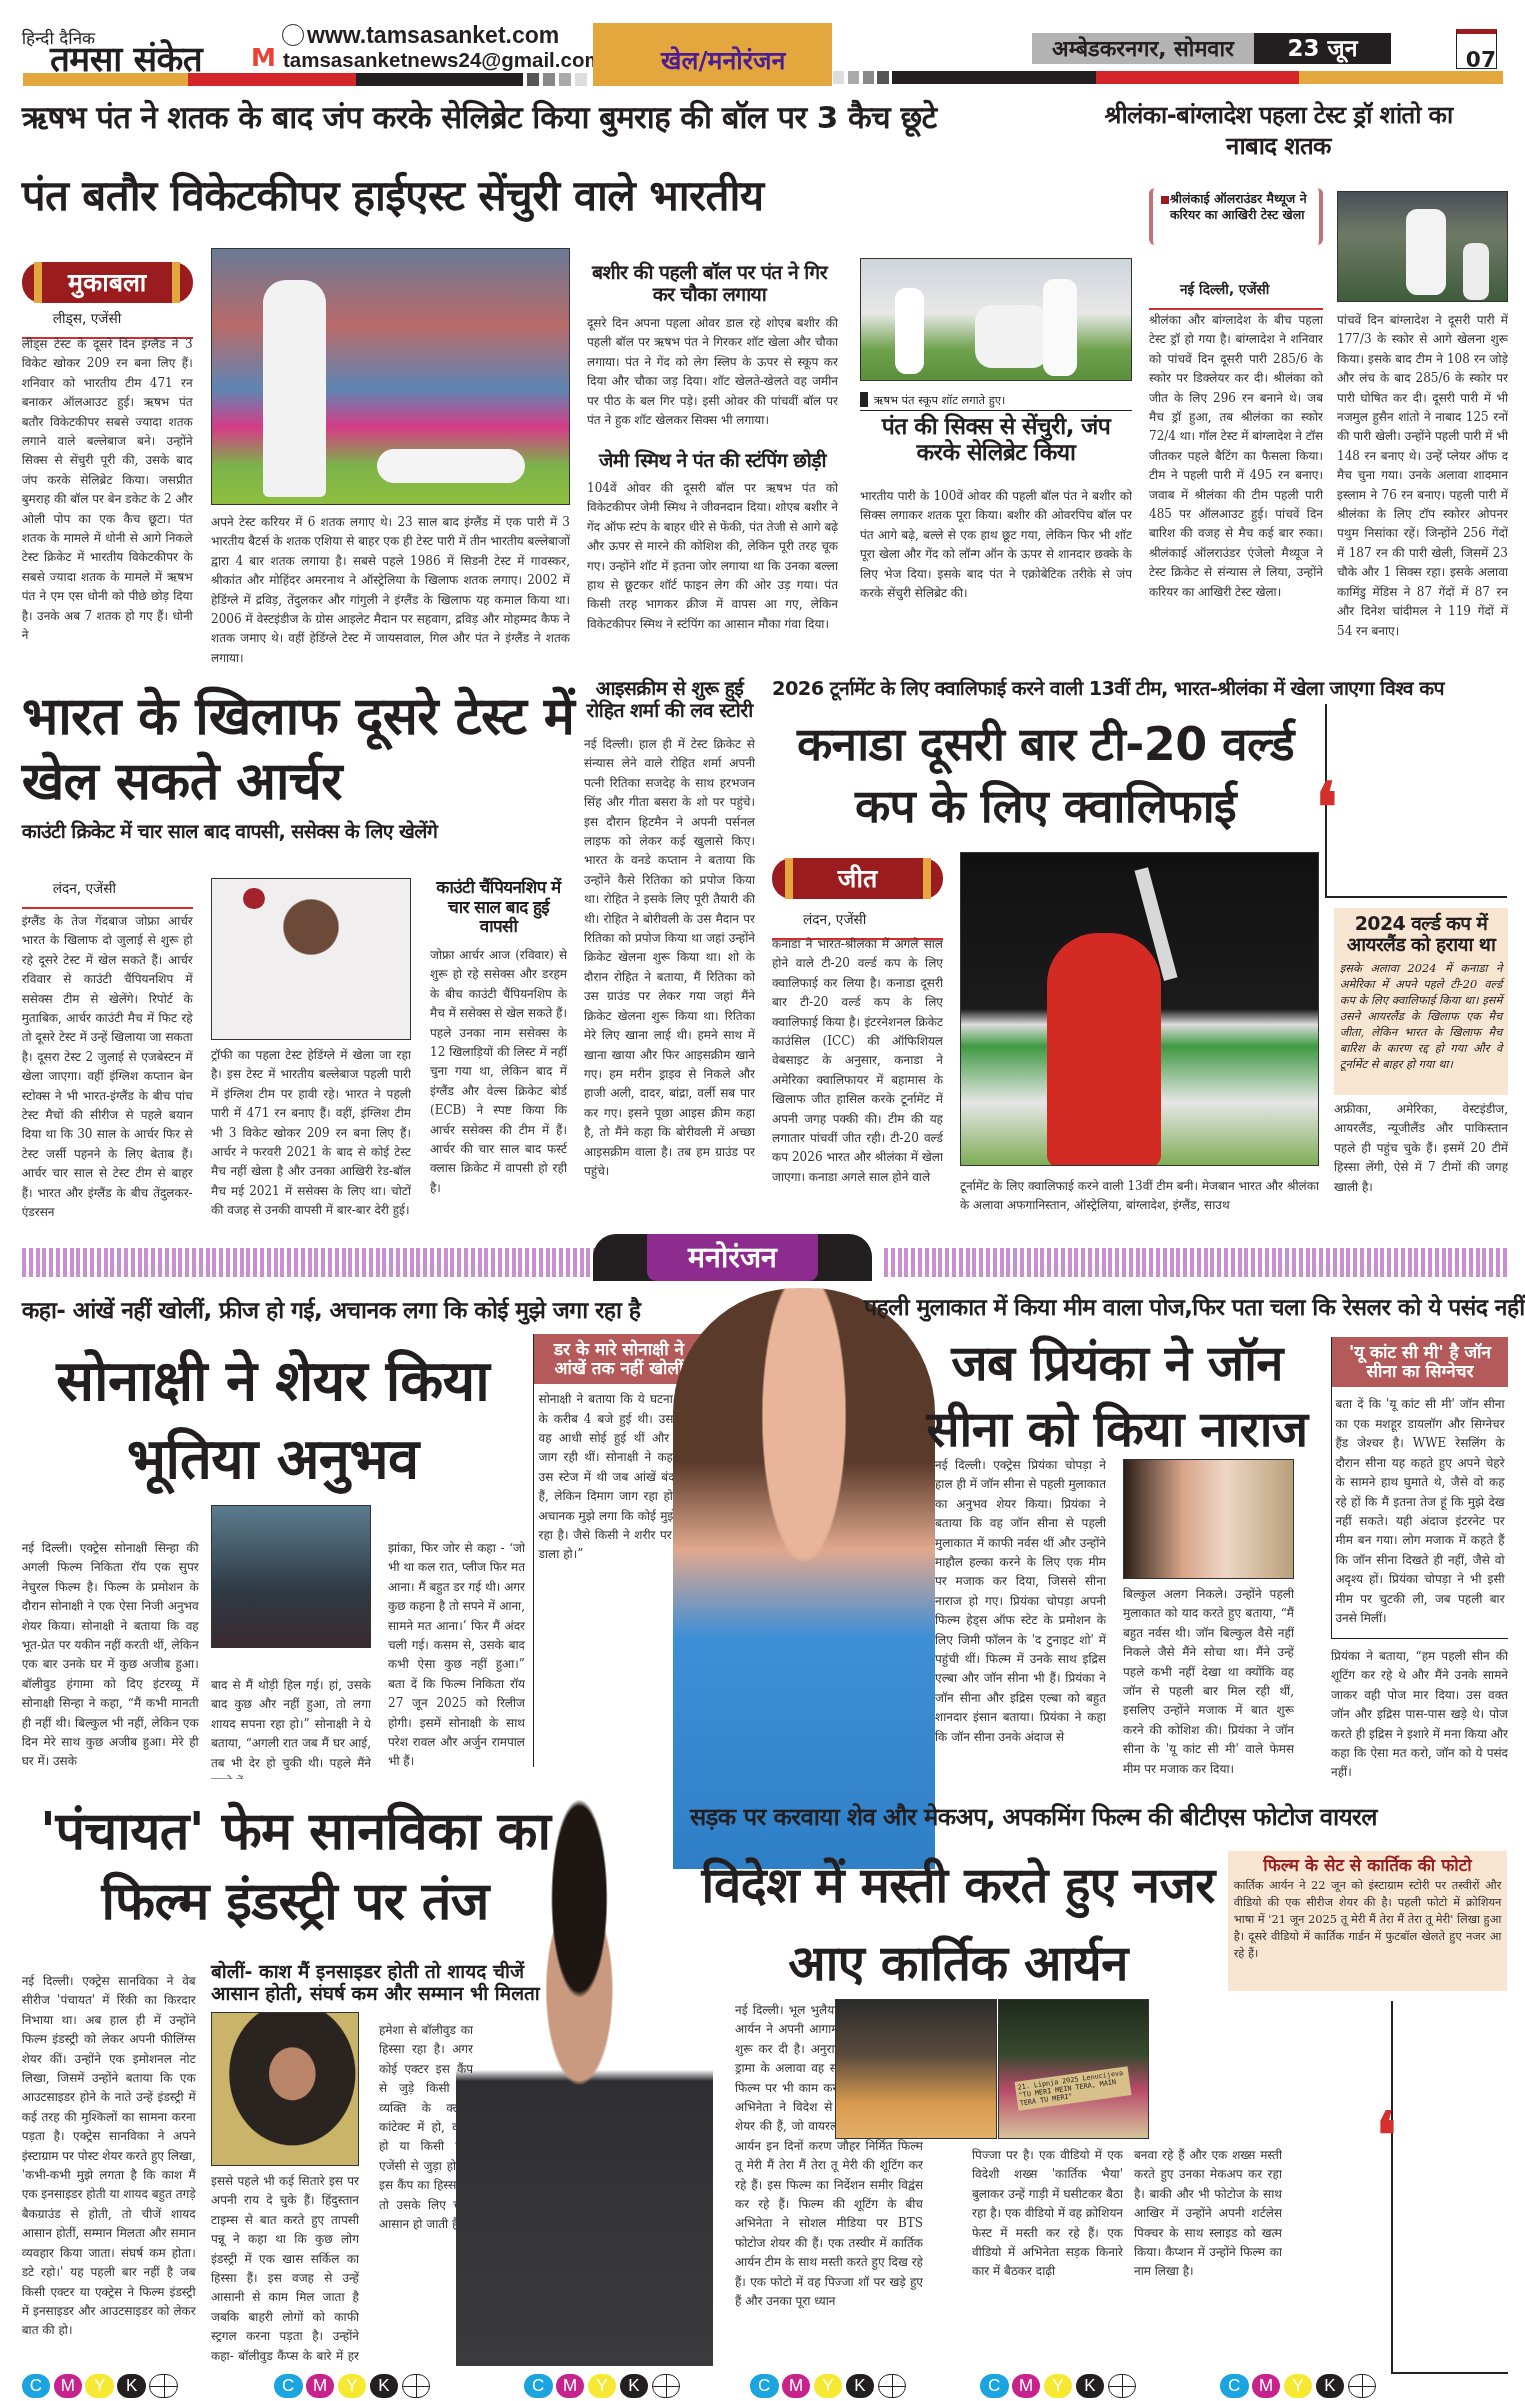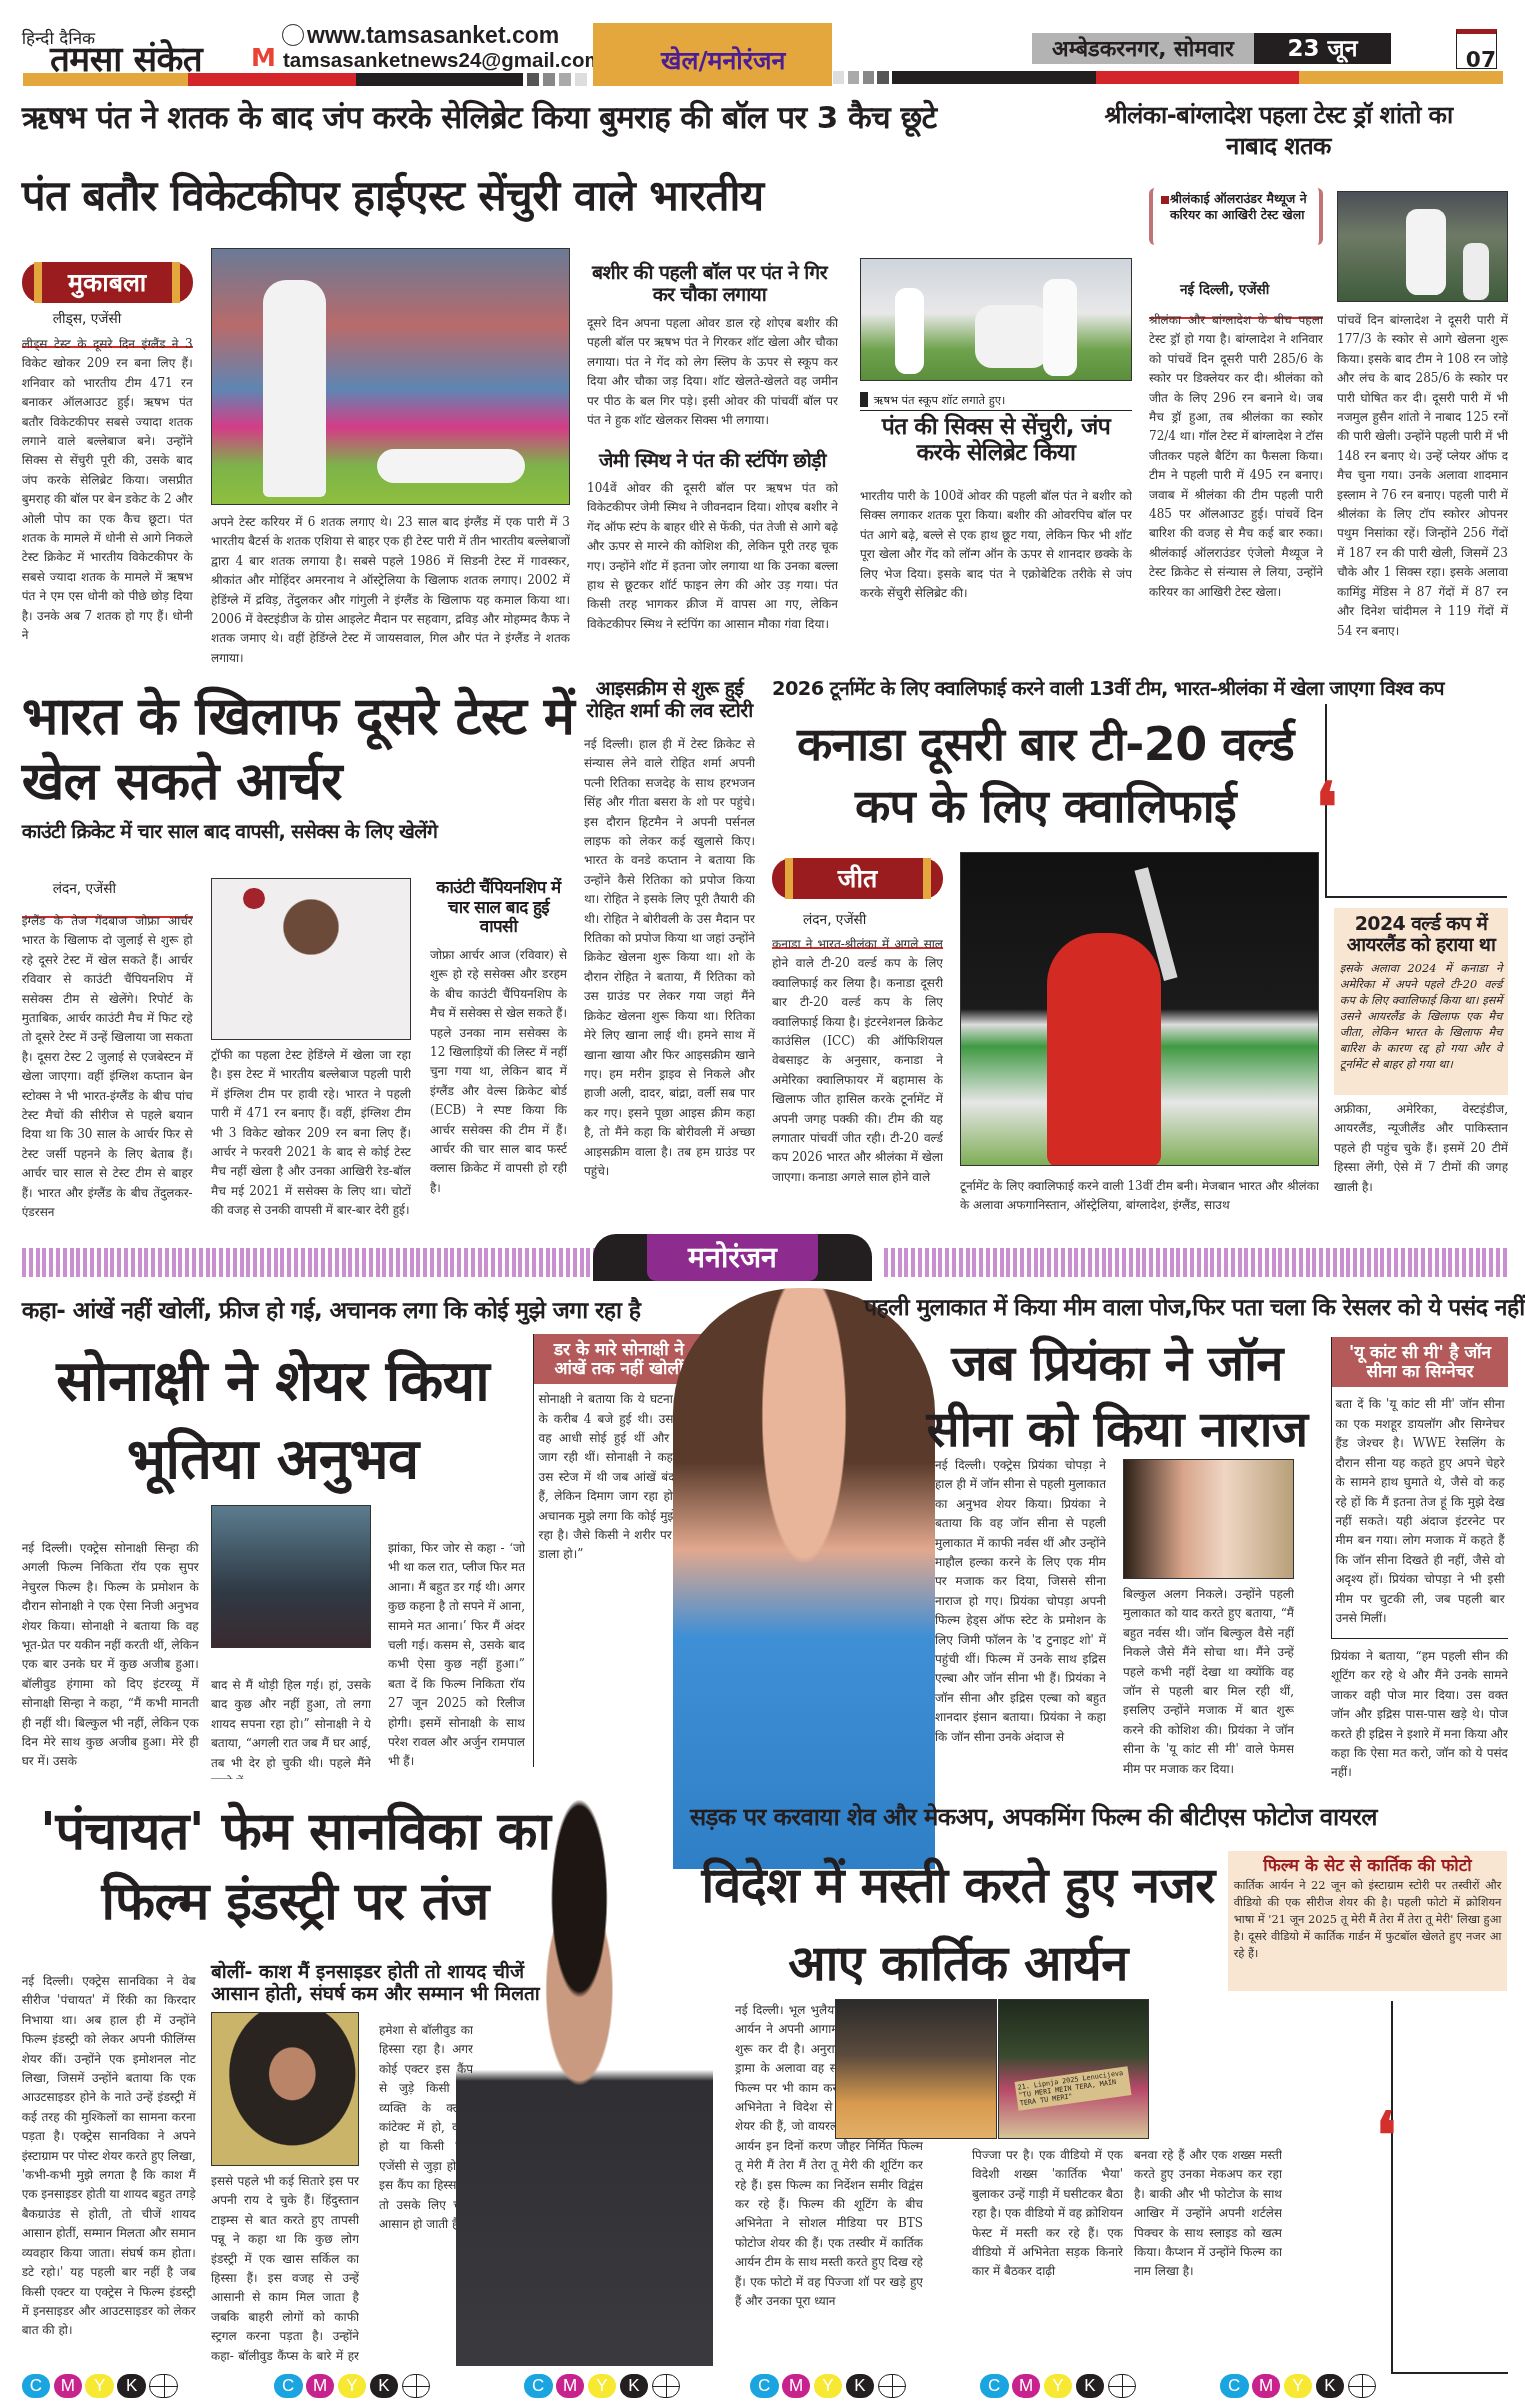--- a/index.html
+++ b/index.html
@@ -1,21 +1,21 @@
 <!DOCTYPE html>
 <html style="font-size:9px"><head>
 <meta charset="utf-8">
 <style>
 *{box-sizing:border-box;margin:0;padding:0}
 html,body{width:1526px;height:2401px;background:#fff;overflow:hidden}
 body{font-family:"DejaVu Sans",sans-serif;color:#231f20;position:relative}
 .abs{position:absolute}
 .hl{font-family:"DejaVu Sans",sans-serif;font-weight:bold;line-height:1.15;color:#231f20;letter-spacing:-0.6px}
 .body{font-family:"DejaVu Serif",serif;font-size:12px;line-height:19.4px;text-align:justify;color:#333}
-.dl{font-family:"DejaVu Sans",sans-serif;font-size:13.7px;color:#231f20;padding-bottom:19px;border-bottom:2.3px solid #d52b2b;padding-left:31px}
+.dl{font-family:"DejaVu Sans",sans-serif;font-size:13.7px;color:#231f20;padding-bottom:10px;border-bottom:2.3px solid #d52b2b;padding-left:31px}
 .photo{border:1.1px solid #333;overflow:hidden}
 .tag{background:#9b1c1f;color:#fff;font-weight:bold;text-align:center;border-radius:20px;position:absolute}
 .tag span{display:block;border-left:8px solid #e3a73e;border-right:8px solid #e3a73e;margin:0 12.5px;height:100%}
 .quote{color:#d4302b;font-family:"DejaVu Serif",serif;font-weight:bold}
 .cmyk{display:flex;gap:3.4px;position:absolute}
 .cmyk span{width:28.5px;height:24px;border-radius:12px;font-family:"Liberation Sans",sans-serif;font-size:17px;text-align:center;line-height:24px;color:#fff}
 .regmark{width:31px;height:24px;border:1.1px solid #222;border-radius:12px;position:relative;background:#fff}
 .regmark:before{content:"";position:absolute;left:50%;top:0;bottom:0;border-left:1.1px solid #222}
 .regmark:after{content:"";position:absolute;top:50%;left:0;right:0;border-top:1.1px solid #222}
 .stripes{background:repeating-linear-gradient(90deg,#c98fd0 0 4px,#fff 4px 6.8px)}

